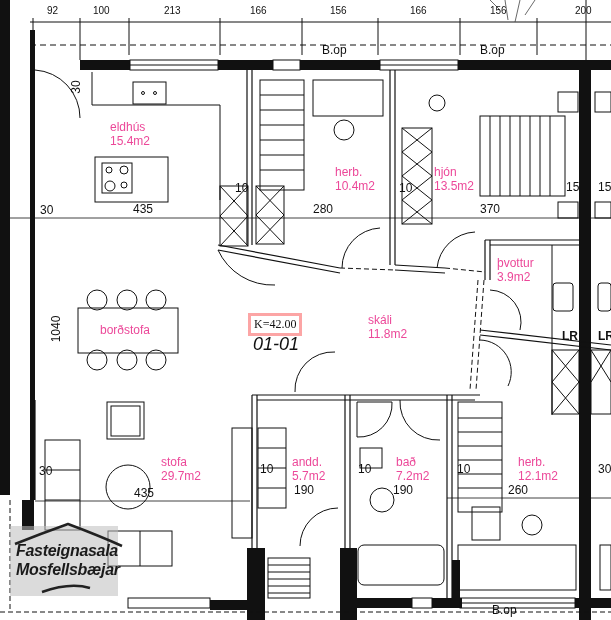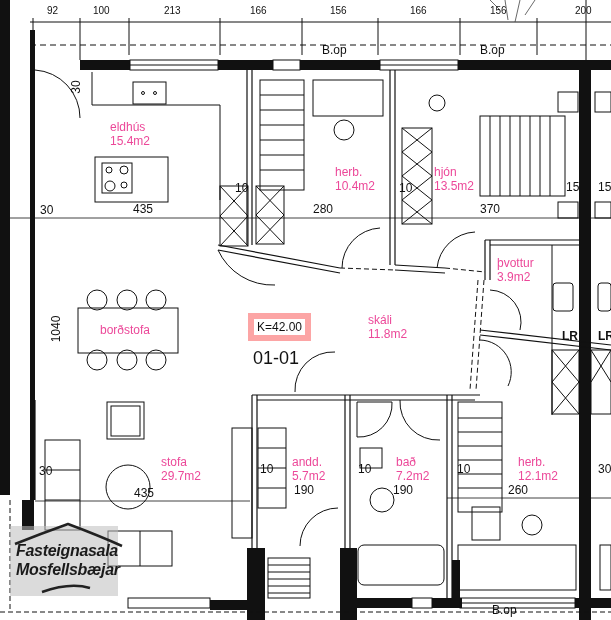--- a/index.html
+++ b/index.html
@@ -4,22 +4,22 @@
 <style>
   html,body{margin:0;padding:0;background:#fff;}
   body{width:611px;height:620px;overflow:hidden;position:relative;font-family:"Liberation Sans",sans-serif;color:#111;}
   #plan{position:absolute;left:0;top:0;width:611px;height:620px;}
   .lbl{position:absolute;font-size:12px;line-height:14px;color:#ec4899;white-space:nowrap;}
   .dim{position:absolute;font-size:12px;line-height:13px;color:#111;white-space:nowrap;}
   .dimtop{position:absolute;font-size:10px;top:5px;color:#111;}
   .bop{position:absolute;font-size:12px;color:#111;text-align:center;}
   .room-name{display:block;}
   .room-area{display:block;}
-  .kbox{position:absolute;left:248px;top:313px;border:6px solid #fca5a5;font-size:12px;padding:1px 3px;background:#fff;}
-  .unit{position:absolute;left:253px;top:348px;font-size:18px;}
+  .kbox{position:absolute;left:248px;top:313px;border:3px solid #fca5a5;font-size:12px;padding:1px 3px;background:#fff;font-family:Liberation Serif, serif;}
+  .unit{position:absolute;left:253px;top:334px;font-size:18px;font-style:italic;}
   .vert{position:absolute;transform:rotate(-90deg);transform-origin:center;font-size:12px;}
   .logo{position:absolute;left:10px;top:526px;width:108px;height:70px;background:rgba(190,190,190,0.55);}
   .logo-text{position:absolute;left:16px;font-style:italic;font-weight:bold;font-size:16px;color:#1a1a1a;letter-spacing:-0.3px;}
 </style>
 </head>
 <body>
 
 <svg id="plan" viewBox="0 0 611 620" xmlns="http://www.w3.org/2000/svg">
   <g fill="none" stroke="#111" stroke-width="1">
 

